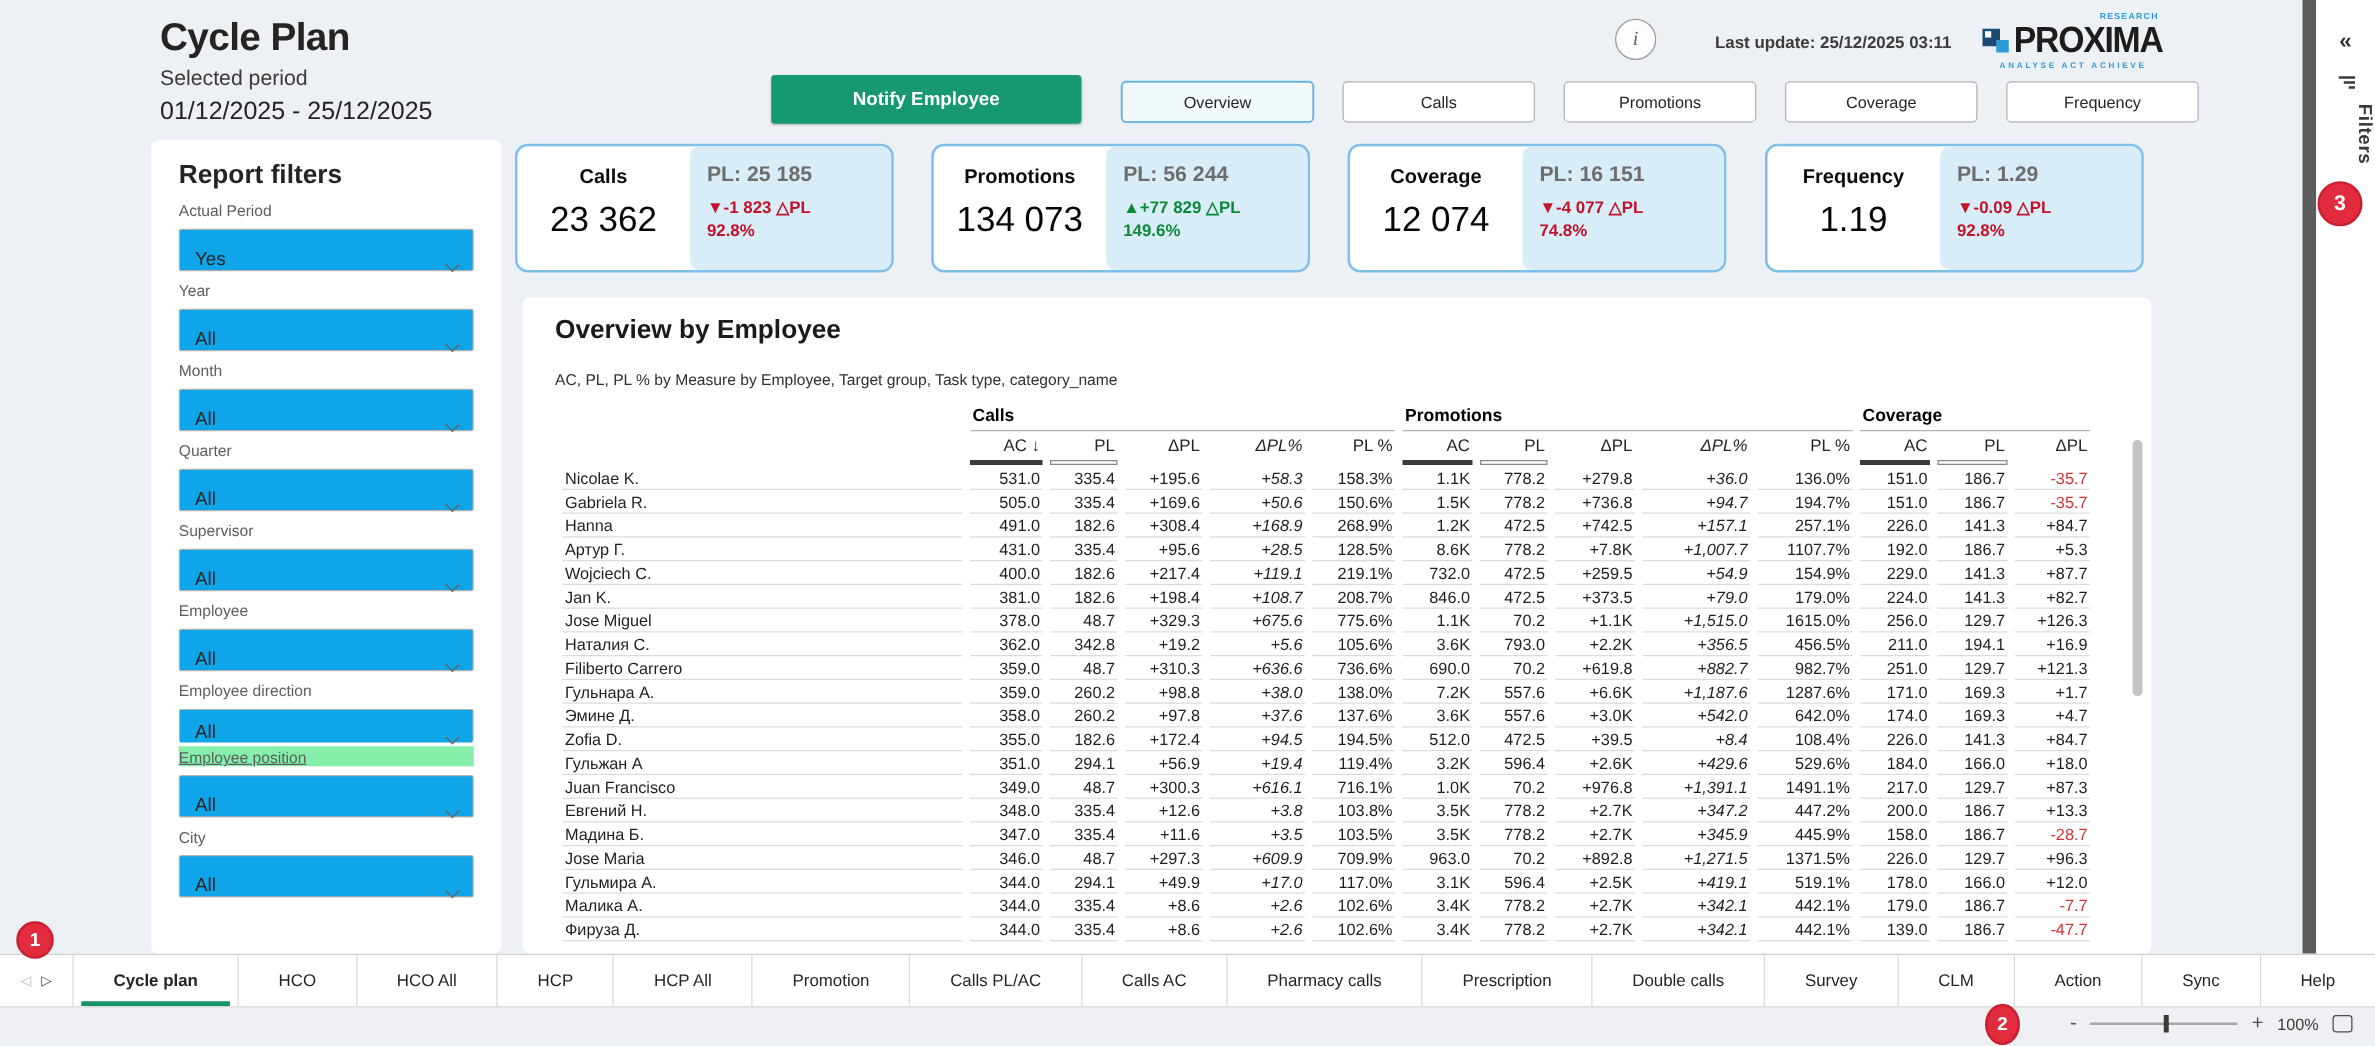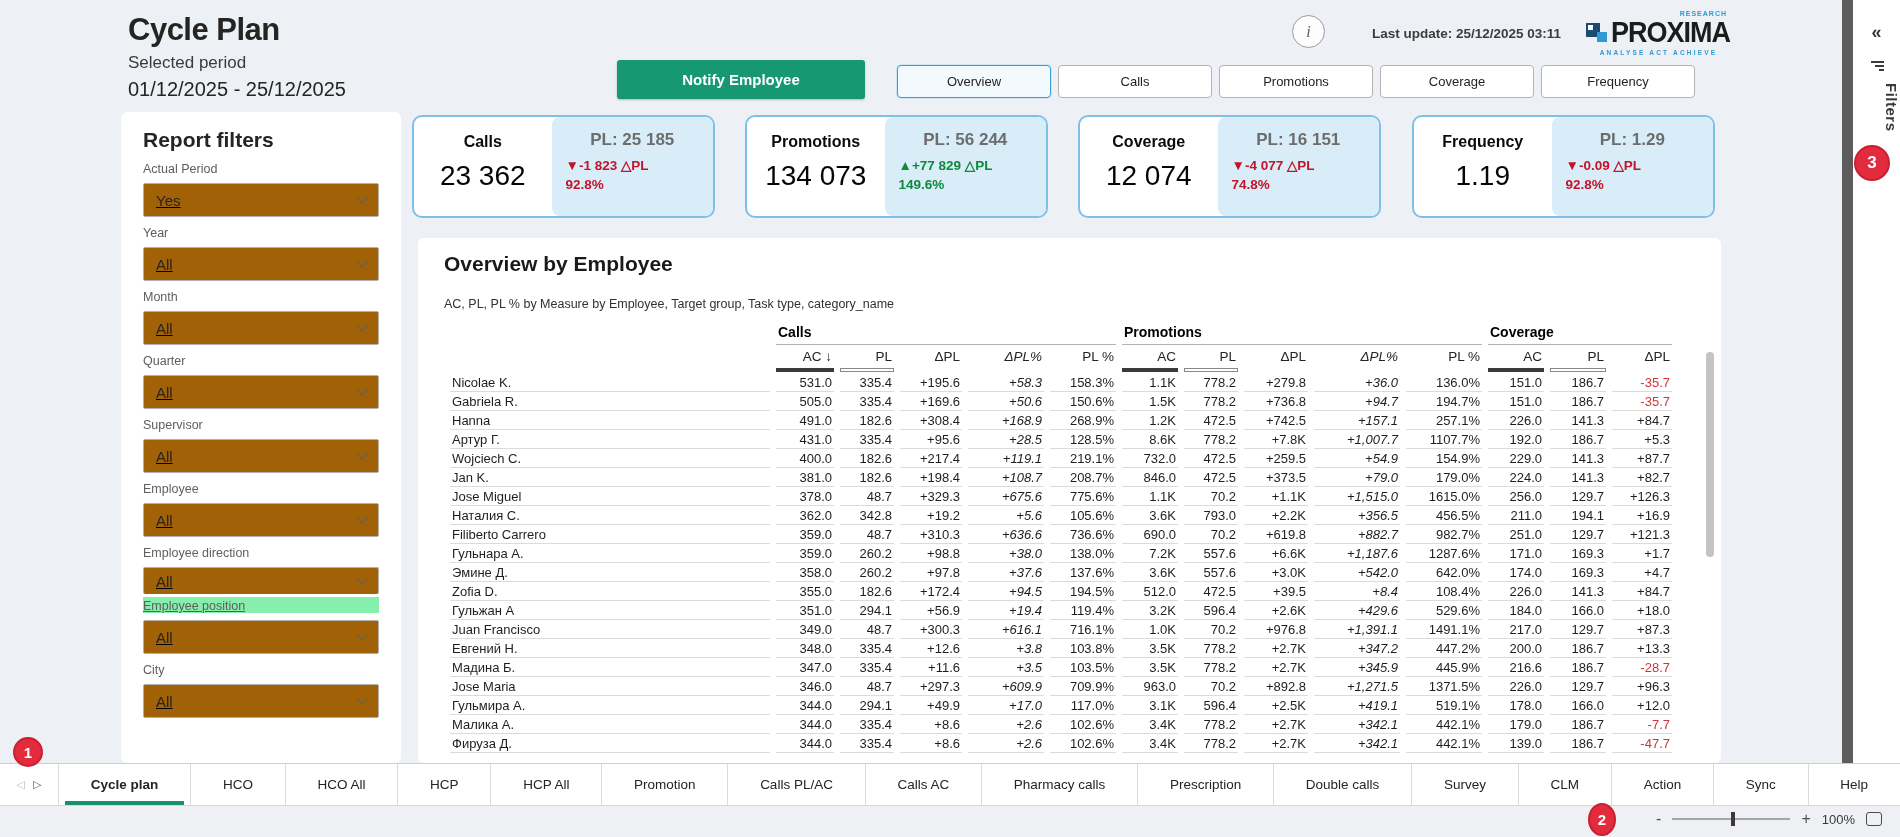--- a/index.html
+++ b/index.html
@@ -10,21 +10,21 @@
   
   .title-block { position:absolute; left:128px; top:12px; }
   .page-title { font-size:31px; font-weight:700; color:#252423; letter-spacing:-0.5px; }
   .sel-period { font-size:17px; color:#3b3a39; margin-top:5px; }
   .period     { font-size:20px; color:#252423; margin-top:5px; }
 
   .notify-btn { position:absolute; left:617px; top:60px; width:248px; height:39px;
     background:#169873; color:#fff; font-size:15px; font-weight:700;
     display:flex; align-items:center; justify-content:center; border-radius:3px; cursor:pointer;
     box-shadow:0 1px 2px rgba(0,0,0,.25); }
-  .view-buttons { position:absolute; left:897px; top:65px; display:flex; gap:7px; }
+  .view-buttons { position:absolute; left:897px; top:65px; display:flex; gap:23px; }
   .view-btn { width:154px; height:33px; background:#fff; border:1px solid #b3b3b3; border-radius:4px;
     font-size:13px; color:#252423; display:flex; align-items:center; justify-content:center; cursor:pointer; }
   .view-btn.active { border:1px solid #3e9ad2; background:#f3fafd; box-shadow:0 0 0 1px #cfe7f5; }
 
   .info-circle { position:absolute; left:1292px; top:15px; width:33px; height:33px; border:1.5px solid #9a9a9a;
     border-radius:50%; background:#fdfdfd; color:#5f5f5f; font-family:"Liberation Serif", serif; font-style:italic;
     font-size:16px; display:flex; align-items:center; justify-content:center; cursor:pointer; }
   .last-update { position:absolute; left:1372px; top:26px; font-size:13.5px; font-weight:700; color:#3c3c3c; }
 
   .logo { position:absolute; left:1586px; top:10px; width:145px; cursor:default; }
@@ -36,37 +36,37 @@
   .logo-sq-b { position:absolute; left:11px; top:11px; width:10px; height:10px; background:#2e9bd6; }
   .logo-text { font-size:27px; font-weight:800; color:#1c1c1c; letter-spacing:-1px; transform:scaleY(1.08); }
   .logo-tag { font-size:6.5px; color:#2e9bd6; letter-spacing:2.2px; font-weight:700; margin-top:1px; text-align:center; }
 
   
   .sidebar { position:absolute; left:121px; top:112px; width:280px; height:651px; background:#fff; border-radius:6px;
     padding:16px 22px 10px 22px; }
   .sidebar-title { font-size:21px; font-weight:700; color:#252423; margin-bottom:10px; }
   .filter-group { margin-bottom:9px; }
   .filter-label { font-size:12.5px; color:#605e5c; margin:8px 0 7px 0; }
-  .filter-select { height:34px; border:1px solid #b3b0ad; border-radius:2px; background:#a16207; padding:0 12px;
-    display:flex; align-items:center; justify-content:space-between; cursor:pointer;text-decoration:underline; }
+  .filter-select { height:34px; border:1px solid #b3b0ad; border-radius:2px; background:#0ea5e9; padding:0 12px;
+    display:flex; align-items:flex-end; justify-content:space-between; cursor:pointer; }
   .filter-value { font-size:15px; color:#252423; }
   .chev { width:8px; height:8px; border-right:1.8px solid #605e5c; border-bottom:1.8px solid #605e5c;
     transform:rotate(45deg); margin-top:-4px; }
   .filter-group.clipped .filter-select { height:27px; border-bottom:none; }
   .filter-group.overlap { margin-top:-6px; position:relative; background:#fff; }
   .filter-group.overlap .filter-label { background:#86efac; position:relative; z-index:2; padding-top:2px;text-decoration:underline; }
 
   
   .kpi-card { position:absolute; top:115px; width:303px; height:103px; background:#fff; border:2px solid #7fc0e8;
     border-radius:10px; display:flex; overflow:hidden; }
   .kpi-left { width:46%; padding-top:16px; text-align:center; }
   .kpi-title { font-size:16px; font-weight:700; color:#0b0b0b; }
   .kpi-value { font-size:28px; color:#050505; margin-top:9px; white-space:nowrap; }
   .kpi-right { width:54%; background:#d9edf9; border-radius:8px; padding:13px 14px 0 14px; }
-  .kpi-pl { font-size:17px; font-weight:700; color:#6d6d6d; text-align:center; }
+  .kpi-pl { font-size:17px; font-weight:700; color:#6d6d6d; text-align:left; }
   .kpi-delta { font-size:13.5px; font-weight:700; margin-top:7px; white-space:nowrap; }
   .kpi-pct { font-size:13.5px; font-weight:700; margin-top:4px; }
   .down { color:#c3132b; }
   .up { color:#0c8a3a; }
 
   
   .main-panel { position:absolute; left:418px; top:238px; width:1303px; height:525px; background:#fff;
     border-radius:6px; padding:14px 0 0 26px; }
   .table-title { font-size:21px; font-weight:700; color:#1a1a1a; }
   .table-sub { font-size:12.5px; color:#323130; margin-top:21px; }
@@ -597,21 +597,21 @@
             <td class="num">347.0</td>
             <td class="num">335.4</td>
             <td class="num">+11.6</td>
             <td class="num ital">+3.5</td>
             <td class="num">103.5%</td>
             <td class="num">3.5K</td>
             <td class="num">778.2</td>
             <td class="num">+2.7K</td>
             <td class="num ital">+345.9</td>
             <td class="num">445.9%</td>
-            <td class="num">216.6</td>
+            <td class="num">158.0</td>
             <td class="num">186.7</td>
             <td class="num neg">-28.7</td>
           </tr>
           <tr>
             <td class="name">Jose Maria</td>
             <td class="num">346.0</td>
             <td class="num">48.7</td>
             <td class="num">+297.3</td>
             <td class="num ital">+609.9</td>
             <td class="num">709.9%</td>

